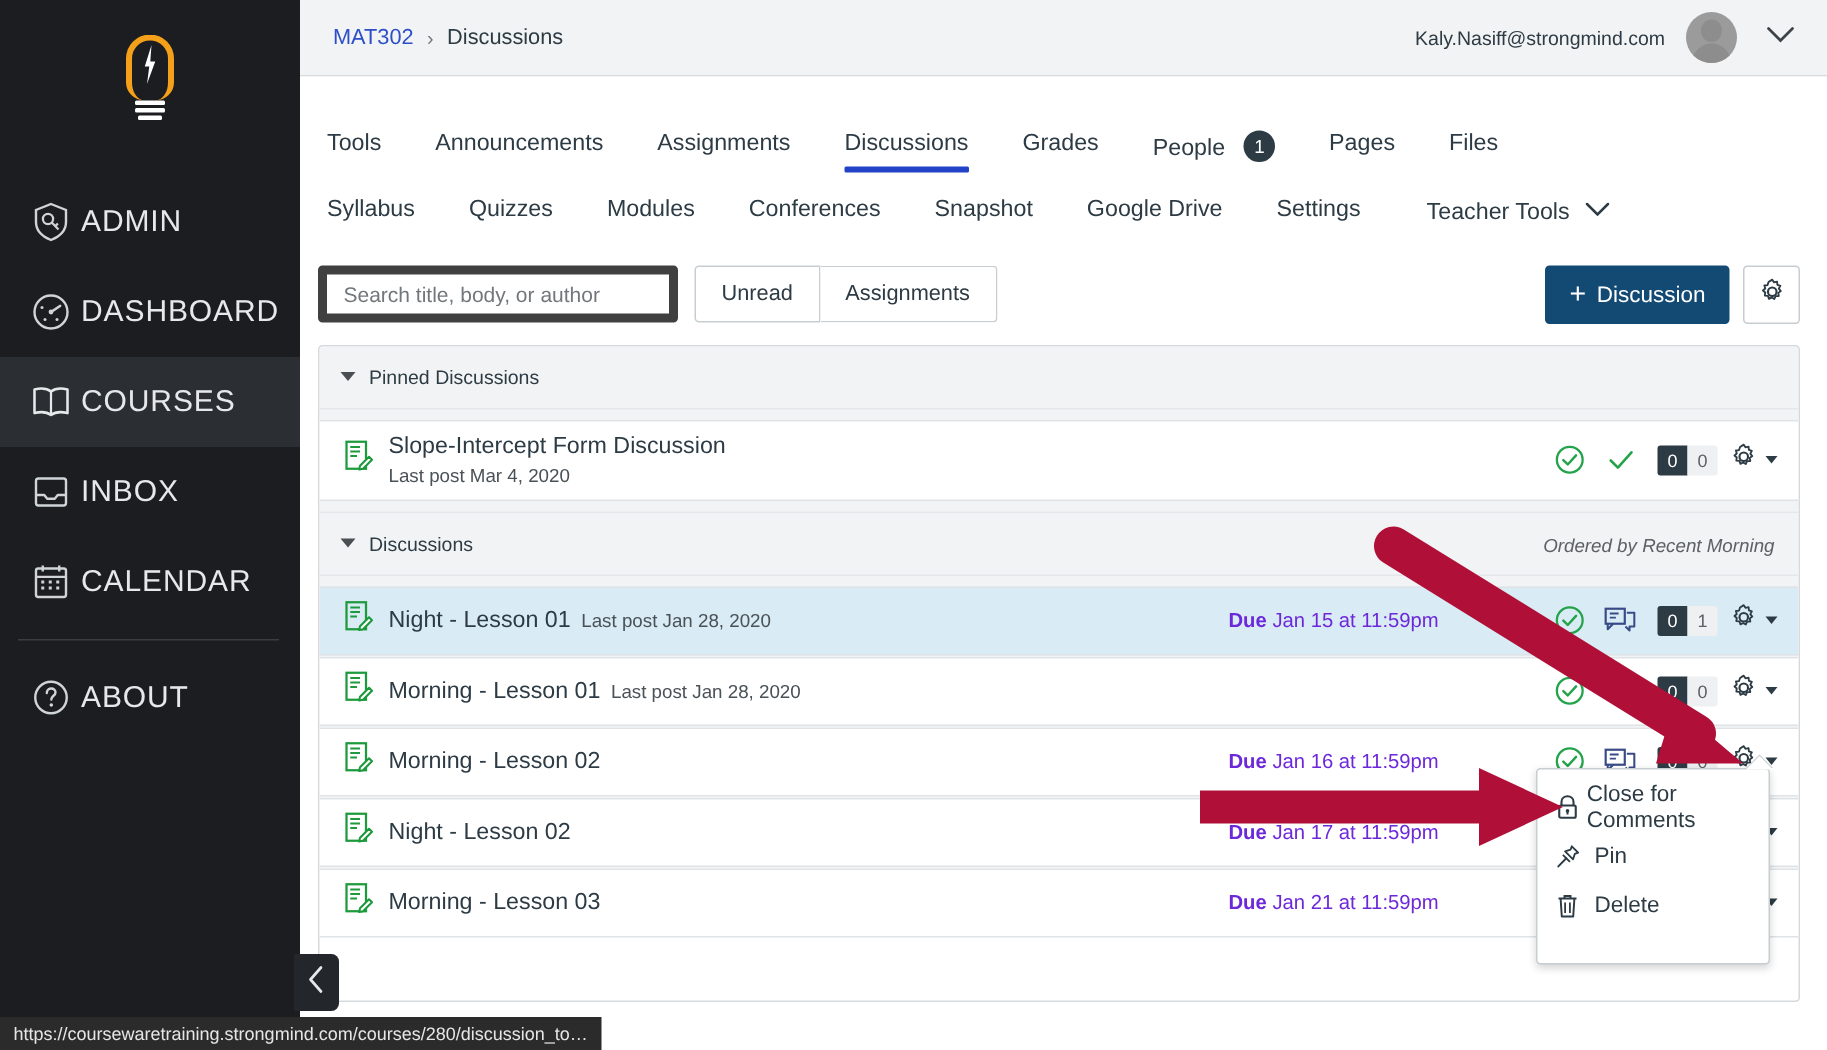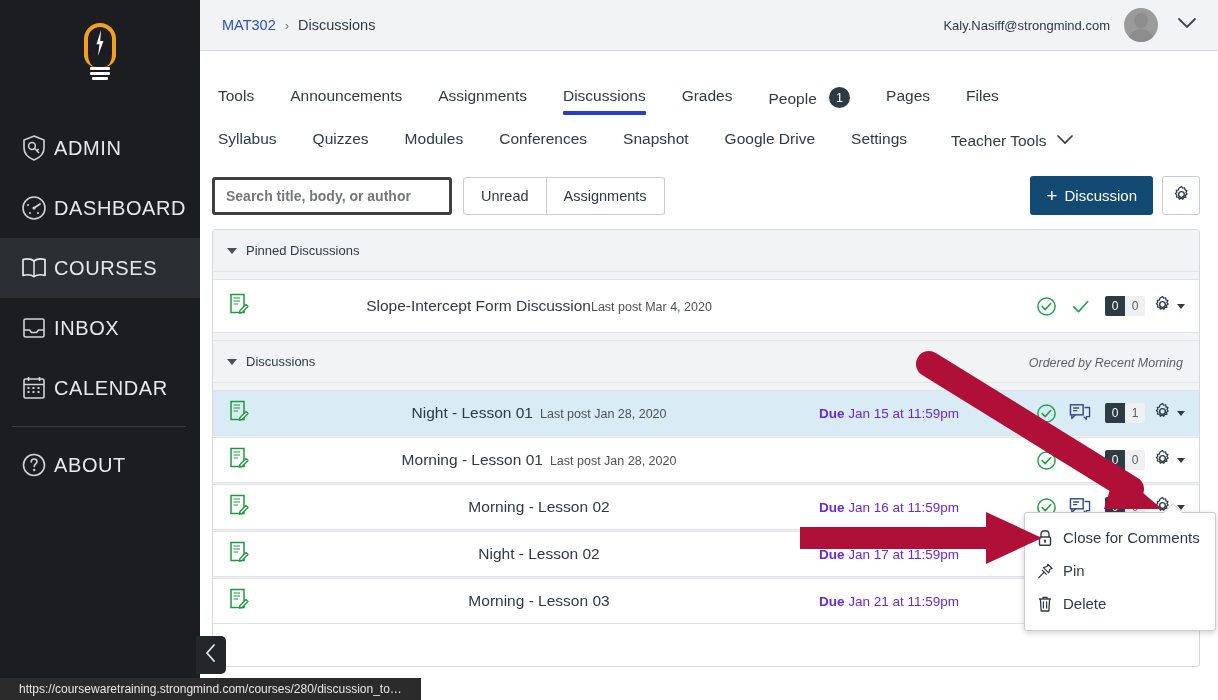--- a/index.html
+++ b/index.html
@@ -105,24 +105,24 @@
   .teacher-tools { display:flex; align-items:center; margin-left: 8px; padding-top: 10px; cursor: pointer; }
   .teacher-tools span { font-size: 15.5px; color: #2d3b45; }
 
   
   .toolbar {
     display: flex; align-items: center;
     margin: 14px 0 0 12px; width: 988px;
   }
   .search-input {
     width: 240px; height: 38px;
-    border: 3px solid #404040; border-radius: 3px;
+    border: 6px solid #404040; border-radius: 3px;
     padding: 0 11px; font-size: 14px; color: #2d3b45;
     font-family: "Liberation Sans", sans-serif;
-    outline: none; background: #fff; font-weight: bold;
+    outline: none; background: #fff;
   }
   .search-input::placeholder { color: #73777c; }
   .segmented { display: flex; margin-left: 11px; }
   .seg-btn {
     height: 38px; padding: 0 17px;
     border: 1px solid #c7cdd1; background: #fff;
     font-size: 14.5px; color: #2d3b45; cursor: pointer;
     display: flex; align-items: center;
     font-family: "Liberation Sans", sans-serif;
   }
@@ -174,21 +174,21 @@
     height: 46px; background: #fff;
     border: 1px solid #dfe3e6;
     border-left: none; border-right: none;
     margin: 0 0 1px 0;
     padding: 0 14px 0 16px;
     position: relative;
   }
   .drow.tall { height: 54px; }
   .drow.highlight { background: #d9ecf5; }
   .drow .ico-doc { width: 30px; flex: none; }
-  .drow-main { flex: 1; display: flex; flex-direction: row; justify-content: center; }
+  .drow-main { flex: 1; display: flex; flex-direction: column; justify-content: center; }
   .drow-titleline { display: flex; align-items: baseline; }
   .drow-title { font-size: 15.5px; color: #2d3b45; cursor: pointer; }
   .drow-sub { font-size: 12.5px; color: #4a5257; margin-left: 7px; }
   .drow-sub2 { font-size: 12.5px; color: #4a5257; margin-top: 3px; }
   .drow-due { font-size: 13.5px; color: #6d28d9; width: 210px; text-align: left; }
   .drow-due b { font-weight: bold; }
   .drow-icons { display: flex; align-items: center; }
   .ic { width: 34px; display:flex; align-items:center; justify-content:center; cursor: pointer;}
   .badge-pair { display: flex; margin: 0 6px 0 8px; }
   .badge-dark {
@@ -204,24 +204,24 @@
   .gear-caret { display:flex; align-items:center; cursor: pointer; padding-left: 2px; }
   .caret-tiny {
     width: 0; height: 0; margin-left: 5px;
     border-left: 4px solid transparent; border-right: 4px solid transparent;
     border-top: 5px solid #2d3b45;
   }
 
   
   .popup {
     position: absolute; left: 1024px; top: 512px;
-    width: 192px;
+    width: 156px;
     background: #fff; border: 1px solid #c7cdd1; border-radius: 3px;
     box-shadow: 0 2px 6px rgba(0,0,0,.18);
-    padding: 8px 0 10px 0; z-index: 40;
+    padding: 8px 0 22px 0; z-index: 40;
   }
   .popup::before {
     content: ""; position: absolute; top: -9px; left: 139px;
     border-left: 9px solid transparent; border-right: 9px solid transparent;
     border-bottom: 9px solid #fff;
   }
   .popup::after {
     content: ""; position: absolute; top: -10px; left: 139px;
     border-left: 9px solid transparent; border-right: 9px solid transparent;
     border-bottom: 9px solid #c7cdd1; z-index: -1;
@@ -241,21 +241,21 @@
     position: absolute; left: 196px; top: 636px;
     width: 30px; height: 38px; background: #23262a;
     border-radius: 0 5px 5px 0;
     display: flex; align-items: center; justify-content: center;
     cursor: pointer; z-index: 45;
   }
   .statusbar {
     position: absolute; left: 0; bottom: 0;
     height: 22px; background: #2b2b2b; color: #e6e6e6;
     font-size: 12px; display: flex; align-items: center;
-    padding: 0 19px; z-index: 70;
+    padding: 0 9px; z-index: 70;
     font-family: "Liberation Sans", sans-serif;
   }
 </style>
 </head>
 <body>
 
 <div id="app">
 
   <div class="globalnav">
     <div class="logo-wrap">

